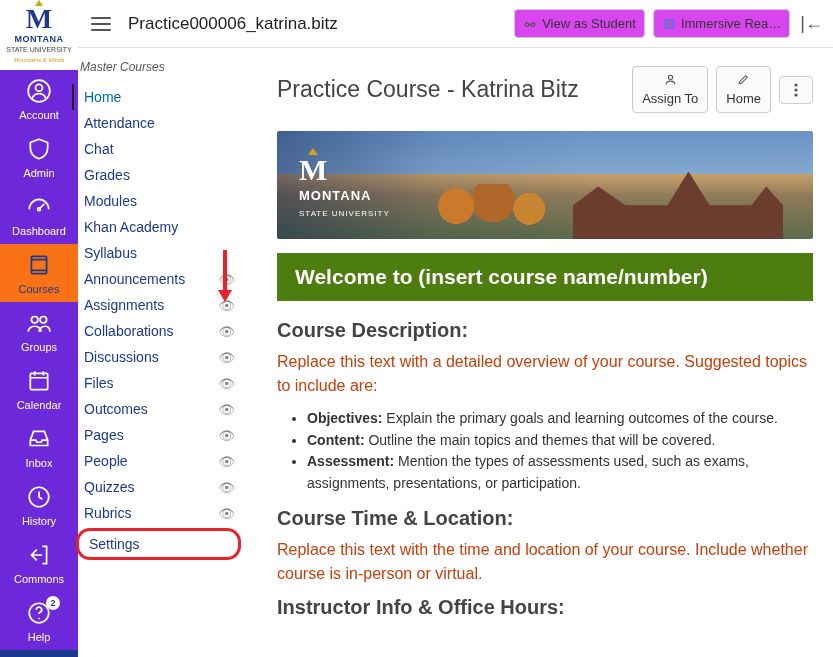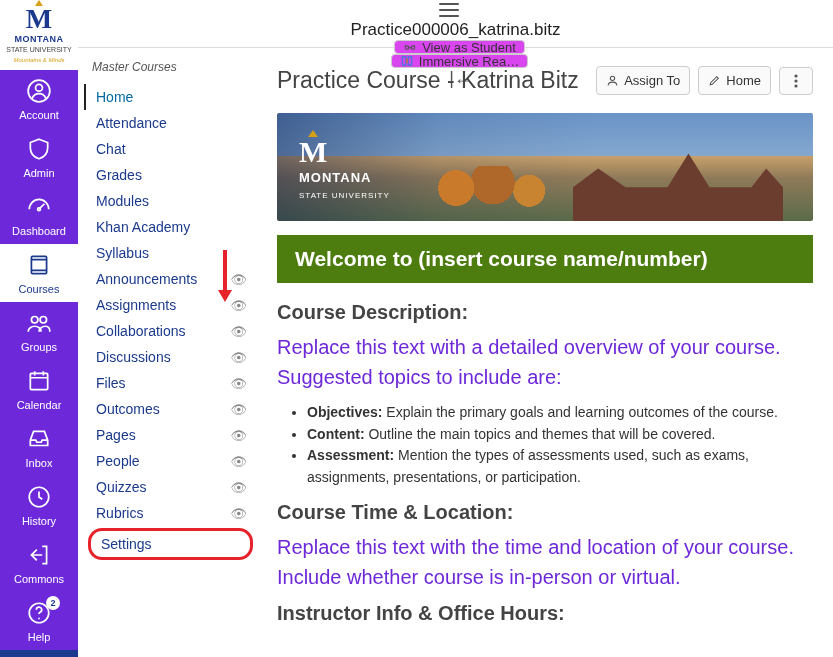--- a/index.html
+++ b/index.html
@@ -52,21 +52,21 @@
   .logo-block .msu-sub { font-size: 7px; color: #444; }
   .logo-block .msu-tag { font-style: italic; font-size: 6px; color: #d4a017; }
 
   .rail-item {
     padding: 8px 2px 6px;
     cursor: pointer;
     background: #6d28d9;
     position: relative;
   }
   .rail-item.active {
-    background: #ffffff;
+    background: #f97316;
     color: #1b3a8d;
   }
   .rail-item .ri-icon {
     display: block;
     margin: 0 auto 2px;
     width: 26px; height: 26px;
     stroke: #fff; fill: none; stroke-width: 1.6;
   }
   .rail-item.active .ri-icon { stroke: #1b3a8d; }
   .rail-item .ri-label {
@@ -88,21 +88,20 @@
 
   
   .header {
     position: absolute;
     left: 78px; right: 0; top: 0;
     height: 48px;
     display: flex;
     align-items: center;
     padding: 0 10px;
     border-bottom: 1px solid #ddd;
-    flex-direction: column;
   }
   .hamburger {
     width: 26px; height: 26px;
     cursor: pointer;
     display: flex; flex-direction: column;
     justify-content: center; gap: 4px;
     margin-right: 14px;
     padding: 3px;
   }
   .hamburger span {
@@ -132,21 +131,21 @@
   .collapse-icon {
     margin-left: 10px;
     font-size: 18px;
     cursor: pointer;
     color: #555;
   }
 
   
   .course-nav {
     position: absolute;
-    left: 78px; top: 48px; bottom: 0;
+    left: 66px; top: 48px; bottom: 0;
     width: 185px;
     padding: 12px 6px 0 6px;
   }
   .course-nav .crumb {
     font-size: 12px;
     font-style: italic;
     color: #555;
     padding: 0 8px 10px;
   }
   .cn-item {
@@ -217,20 +216,21 @@
     border: 1px solid #ccc;
     border-radius: 4px;
     background: #fafafa;
     padding: 6px 9px;
     font-size: 13px;
     color: #333;
     cursor: pointer;
     display: inline-flex;
     align-items: center;
     gap: 5px;
+    flex-direction: column;
   }
   .kebab {
     width: 34px;
     justify-content: center;
   }
 
   .banner {
     height: 108px;
     border-radius: 2px;
     background:
@@ -291,22 +291,22 @@
     padding: 12px 18px;
     margin-bottom: 18px;
   }
 
   .sec-h {
     font-size: 20px;
     color: #444;
     margin: 8px 0 8px;
   }
   .body-p {
-    font-size: 20px;
-    color: #6d28d9;
+    font-size: 16px;
+    color: #c2410c;
     line-height: 1.5;
     margin-bottom: 10px;
   }
   .main ul {
     padding-left: 30px;
     margin-bottom: 12px;
   }
   .main li {
     font-size: 14px;
     color: #333;

